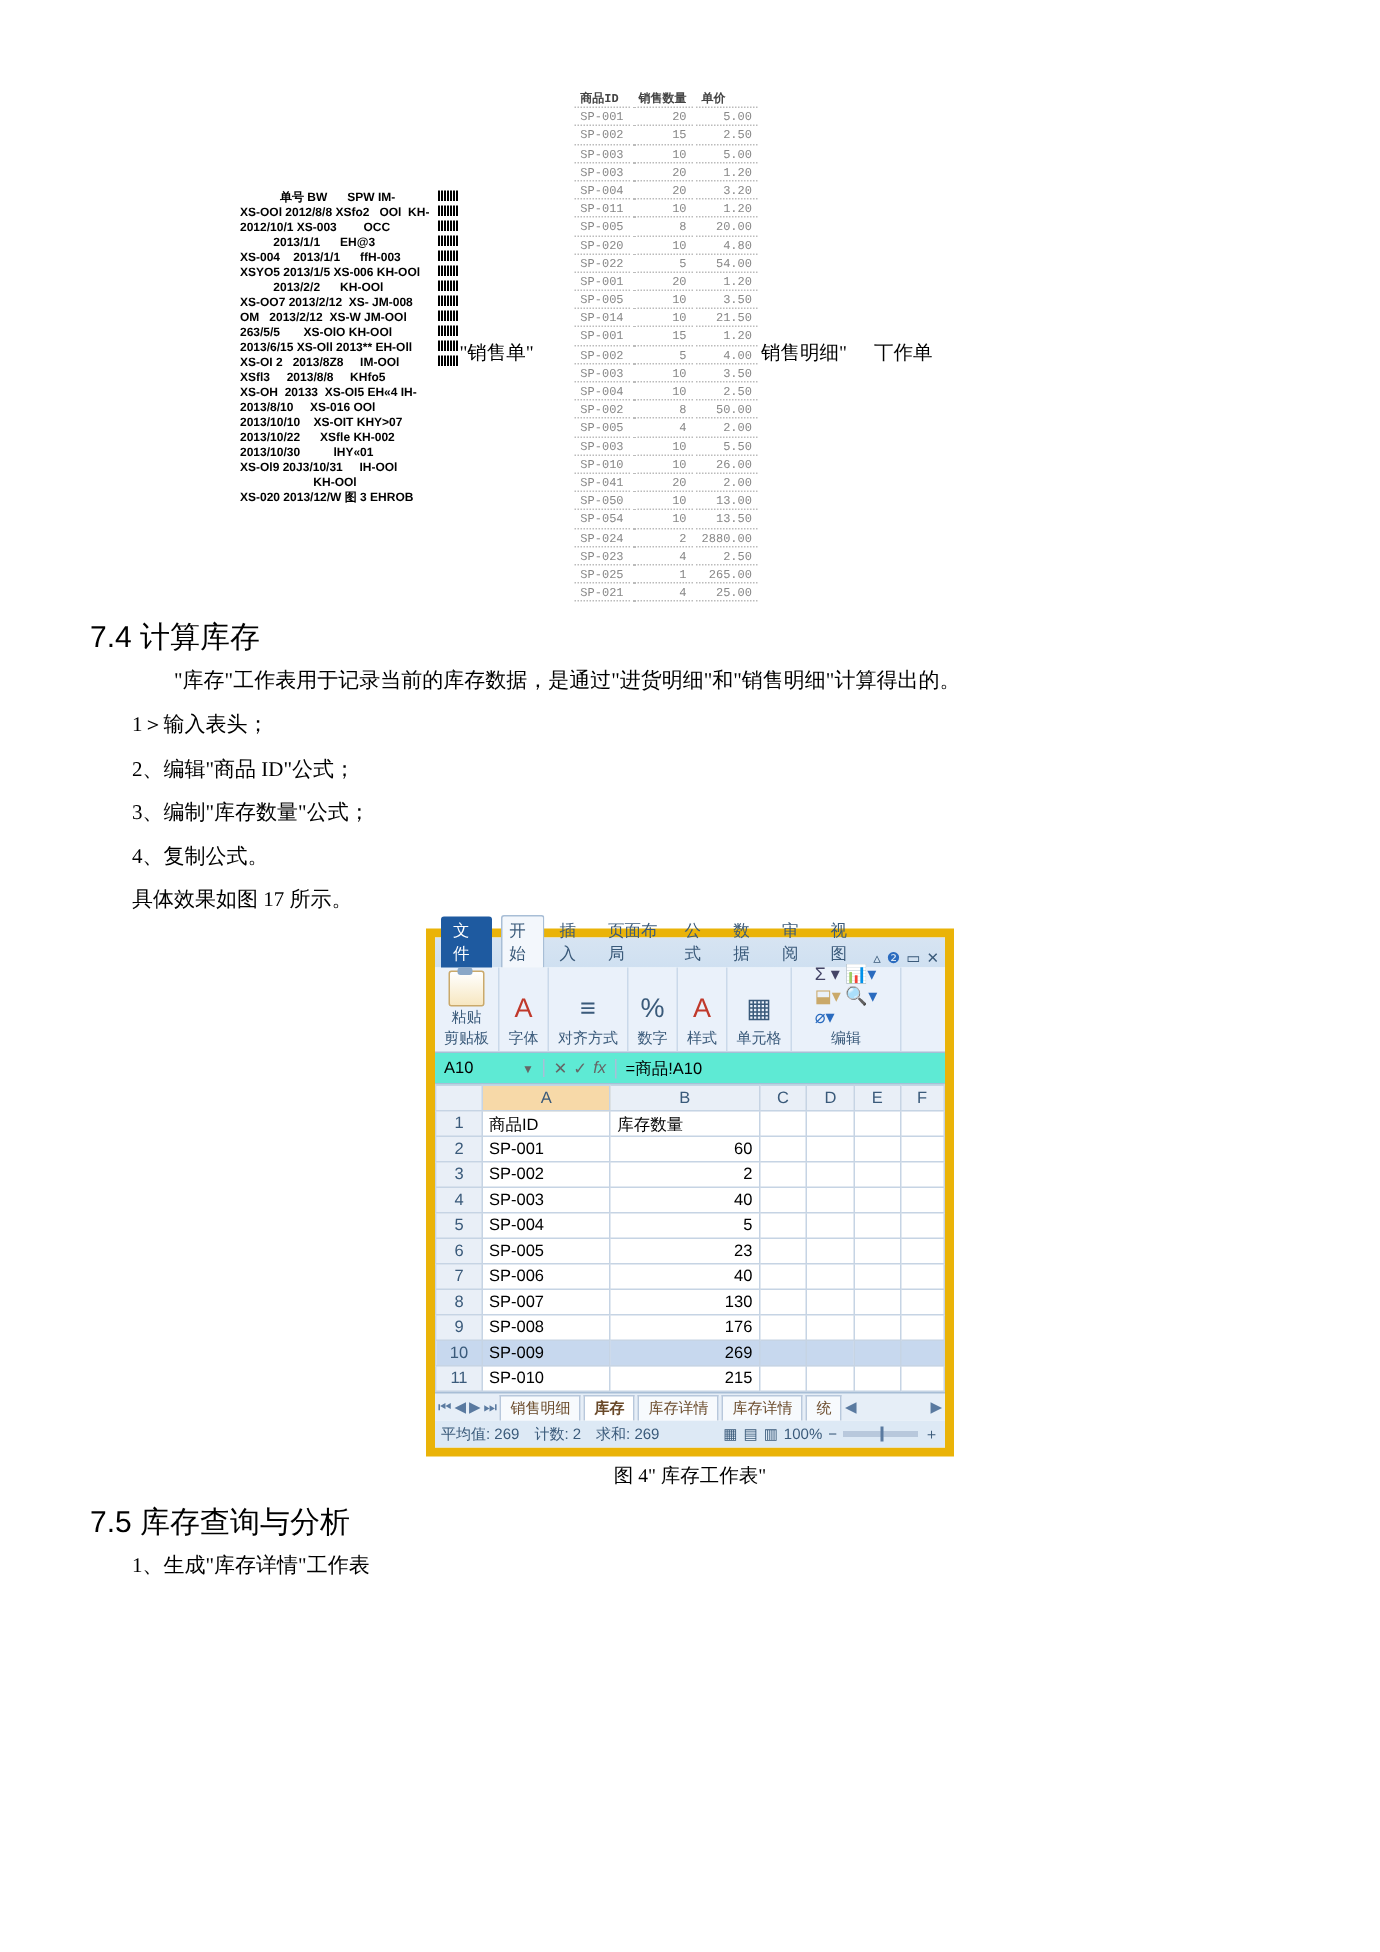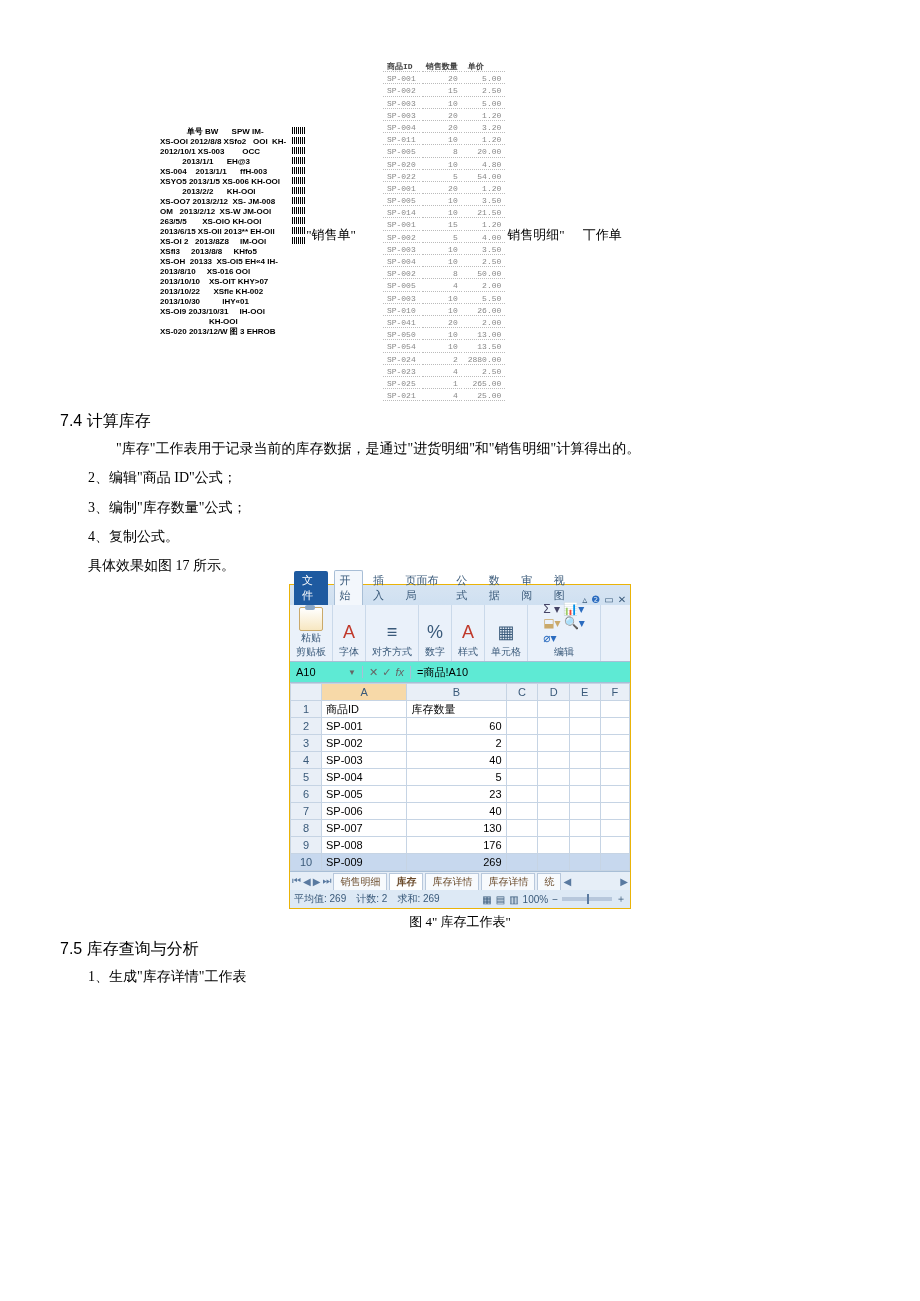--- a/index.html
+++ b/index.html
@@ -51,42 +51,42 @@
     gap:3px;
     margin-left:6px;
   }
   .barcode {
     width:14px; height:7px;
     background: repeating-linear-gradient(90deg,#000 0 1px,#fff 1px 2px);
   }
   .sales-order-wrap { display:flex; }
   h2.section {
     font-family: "SimHei","黑体",sans-serif;
-    font-size: 16px;
+    font-size: 20px;
     font-weight: normal;
     margin: 8px 0 4px 0;
   }
   p.indent {
     margin: 4px 0 4px 2em;
     text-indent: 2em;
     line-height: 1.8;
   }
   p.item {
     margin: 4px 0 4px 2em;
     line-height: 1.8;
   }
   p.plain {
     margin: 4px 0 4px 2em;
     line-height: 1.8;
   }
   
   .excel {
     width: 340px;
     margin: 6px auto 0 auto;
-    border: 1px solid #eab308;
+    border: 6px solid #eab308;
     font-family: "Microsoft YaHei", Arial, sans-serif;
     font-size: 11px;
     background:#fff;
   }
   .ribbon-tabs {
     display:flex;
     align-items:flex-end;
     background: linear-gradient(#d7e4f2,#cfe0f1);
     height:20px;
     padding: 0 4px;
@@ -435,20 +435,21 @@
     </table>
     <div style="display:flex; gap:18px; align-items:baseline;">
       <div class="fig-caption">销售明细"</div>
       <div class="fig-caption">丅作单</div>
     </div>
   </div>
 </div>
 
 <h2 class="section">7.4 计算库存</h2>
 <p class="indent">"库存"工作表用于记录当前的库存数据，是通过"进货明细"和"销售明细"计算得出的。</p>
+<p class="item">1＞输入表头；</p>
 <p class="item">2、编辑"商品 ID"公式；</p>
 <p class="item">3、编制"库存数量"公式；</p>
 <p class="item">4、复制公式。</p>
 <p class="plain">具体效果如图 17 所示。</p>
 
 <div class="excel">
   <div class="ribbon-tabs">
     <span class="tab-file">文件</span>
     <span class="tab active">开始</span>
     <span class="tab">插入</span>
@@ -602,20 +603,29 @@
             <td class="num">176</td>
             <td></td>
             <td></td>
             <td></td>
             <td></td>
           </tr>
           <tr class="sel">
             <th class="rowhdr">10</th>
             <td>SP-009</td>
             <td class="num">269</td>
+            <td></td>
+            <td></td>
+            <td></td>
+            <td></td>
+          </tr>
+          <tr>
+            <th class="rowhdr">11</th>
+            <td>SP-010</td>
+            <td class="num">215</td>
             <td></td>
             <td></td>
             <td></td>
             <td></td>
           </tr>
         </tbody>
   </table>
   <div class="sheet-tabs">
     <span class="nav">⏮</span>
     <span class="nav">◀</span>

